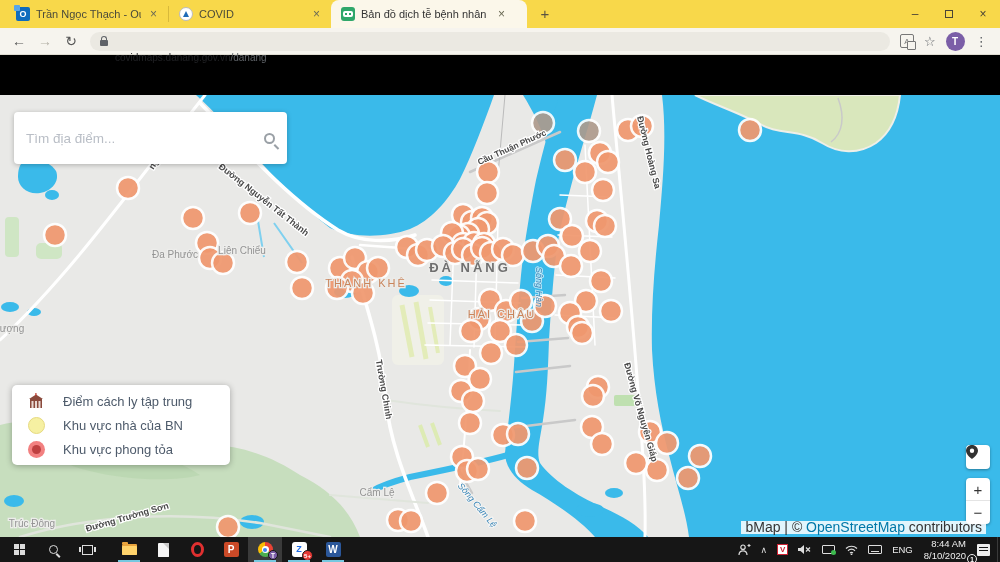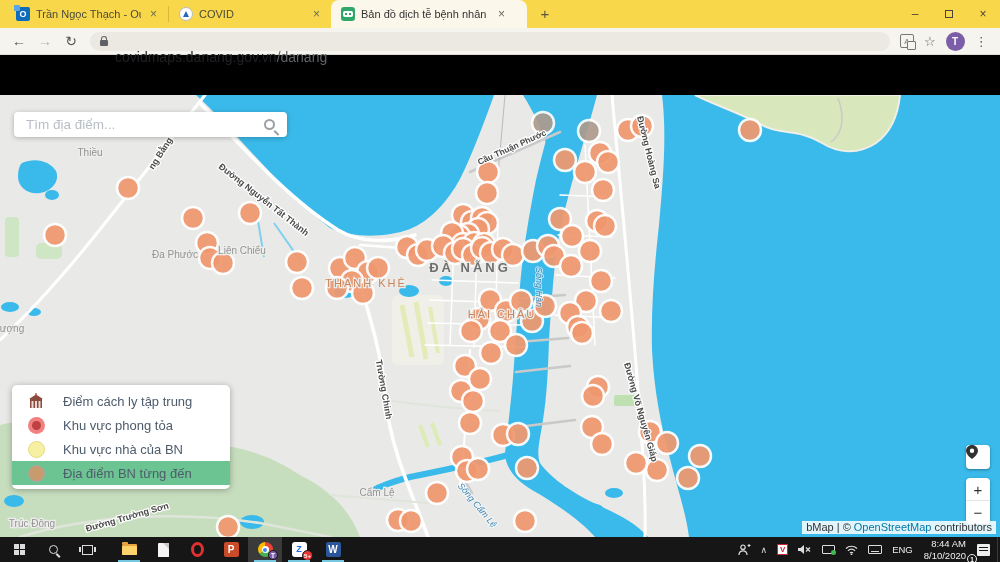--- a/index.html
+++ b/index.html
@@ -28,21 +28,21 @@
   .fav-busmap:before{content:"";position:absolute;left:2px;top:4px;width:10px;height:6px;background:#fff;border-radius:2px;}
   .fav-busmap:after{content:"";position:absolute;left:4px;top:6px;width:2px;height:2px;background:#2FA76A;box-shadow:4px 0 #2FA76A;}
 
   
   .toolbar{position:absolute;top:28px;left:0;right:0;height:27px;background:#F6F4EE;display:flex;align-items:center;border-bottom:1px solid #e0ddd2;}
   .navbtn{width:26px;text-align:center;font-size:14px;color:#555;cursor:pointer;}
   .navbtn.dis{color:#b5b2a8;}
   .omnibox{flex:0 0 auto;width:800px;height:19px;background:#EBE9E2;border-radius:10px;margin-left:6px;display:flex;align-items:center;padding:0 10px;gap:7px;}
   .lock{width:8px;height:6px;background:#5F6368;border-radius:1px;position:relative;margin-top:3px;}
   .lock:before{content:"";position:absolute;left:1px;top:-4px;width:4px;height:4px;border:1.5px solid #5F6368;border-bottom:none;border-radius:3px 3px 0 0;}
-  .url{font-size:14px;color:#202124;margin-top:32px;}
+  .url{font-size:10px;color:#202124;margin-top:32px;}
   .url .path{color:#5F6368;}
   .tb-icons{display:flex;align-items:center;gap:10px;margin-left:10px;}
   .tr-icon{width:14px;height:14px;border:1px solid #777;border-radius:2px;position:relative;font-size:8px;color:#777;text-align:center;line-height:13px;}
   .tr-icon:after{content:"";position:absolute;right:-3px;bottom:-3px;width:7px;height:7px;background:#F6F4EE;border:1px solid #777;border-radius:1px;}
   .star{font-size:13px;color:#5F6368;}
   .avatar{width:19px;height:19px;border-radius:50%;background:#7B5EA7;color:#fff;font-size:10px;font-weight:bold;display:flex;align-items:center;justify-content:center;}
   .dots{font-size:13px;color:#5F6368;letter-spacing:0;}
 
   
   .appheader{position:absolute;top:55px;left:0;right:0;height:40px;background:#2FA76A;display:flex;align-items:center;padding:0 14px;}
@@ -64,42 +64,42 @@
   .ml{text-anchor:middle;}
   .ml-city{font-size:13px;fill:#6f6f6f;font-weight:bold;letter-spacing:3px;paint-order:stroke;stroke:#ECECEA;stroke-width:3px;}
   .ml-district{font-size:11px;fill:#C9855C;letter-spacing:2px;paint-order:stroke;stroke:#ECECEA;stroke-width:2.5px;}
   .ml-place{font-size:10px;fill:#949494;paint-order:stroke;stroke:#EDEDEB;stroke-width:2.5px;}
   .ml-road{font-size:9px;fill:#4a4a4a;font-weight:bold;paint-order:stroke;stroke:#fff;stroke-width:2.5px;}
   .ml-bridge{font-size:8.5px;fill:#4a4a4a;font-weight:bold;paint-order:stroke;stroke:#fff;stroke-width:2.5px;}
   .ml-water{font-size:9px;fill:#3E88B8;font-style:italic;paint-order:stroke;stroke:rgba(255,255,255,.6);stroke-width:2px;}
   .mk-v{fill:#F0986F;stroke:#fff;stroke-width:2.5;opacity:.93;}
   .mk-o{fill:#AE9A8C;stroke:#fff;stroke-width:2.5;opacity:.9;}
 
-  .searchbox{position:absolute;left:14px;top:17px;width:273px;height:25px;background:#fff;border-radius:4px;box-shadow:0 1px 5px rgba(0,0,0,.25);display:flex;align-items:center;padding:0 12px;}
+  .searchbox{position:absolute;left:14px;top:17px;width:273px;height:52px;background:#fff;border-radius:4px;box-shadow:0 1px 5px rgba(0,0,0,.25);display:flex;align-items:center;padding:0 12px;}
   .searchbox .ph{flex:1;font-size:13.5px;color:#B9BEC6;}
   .mag{width:11px;height:11px;border:2px solid #9AA0A6;border-radius:50%;position:relative;}
   .mag:after{content:"";position:absolute;left:9px;top:9px;width:6px;height:2px;background:#9AA0A6;transform:rotate(45deg);transform-origin:0 0;}
 
   .legend{position:absolute;left:12px;top:290px;width:218px;background:#fff;border-radius:5px;box-shadow:0 1px 6px rgba(0,0,0,.3);padding:4px 0;font-size:13px;color:#4E5B6B;overflow:hidden;}
   .lrow{display:flex;align-items:center;gap:18px;height:24px;padding:0 16px;cursor:pointer;}
   .lrow.sel{background:#6CC493;}
   .lic{width:17px;height:17px;border-radius:50%;flex:0 0 auto;position:relative;}
   .lic-red{background:#F28080;}
   .lic-red:before{content:"";position:absolute;left:4px;top:4px;width:9px;height:9px;border-radius:50%;background:#BE4040;}
   .lic-yellow{background:#F6F0A2;border:1px solid #E6DA80;}
   .lic-tan{background:#C89B6F;border:1px solid #A9A9A9;}
   .lic-split{background:linear-gradient(90deg,#8FE0A8 50%,#F5A173 50%);}
   .lic-building{border-radius:0;}
 
   .mapctl{position:absolute;right:10px;display:flex;flex-direction:column;align-items:center;}
   .locate{top:350px;width:24px;height:24px;background:#fff;border-radius:4px;box-shadow:0 1px 3px rgba(0,0,0,.35);display:flex;align-items:center;justify-content:center;cursor:pointer;}
   .zoomctl{top:383px;width:24px;height:46px;background:#fff;border-radius:4px;box-shadow:0 1px 3px rgba(0,0,0,.35);}
   .zbtn{width:24px;height:23px;display:flex;align-items:center;justify-content:center;font-size:15px;color:#333;cursor:pointer;}
   .zbtn.zin{border-bottom:1px solid #e4e4e4;}
-  .attrib{position:absolute;right:4px;bottom:3px;height:13px;background:rgba(255,255,255,.85);font-size:11px;color:#333;padding:0 4px;line-height:13px;white-space:nowrap;}
+  .attrib{position:absolute;right:14px;bottom:3px;height:13px;background:rgba(255,255,255,.85);font-size:14px;color:#333;padding:0 4px;line-height:13px;white-space:nowrap;}
   .attrib .oslink{color:#0078A8;}
 
   
   .taskbar{position:absolute;bottom:0;left:0;right:0;height:25px;background:#161616;display:flex;align-items:center;}
   .tbslot{width:34px;height:25px;display:flex;align-items:center;justify-content:center;position:relative;cursor:pointer;}
   .tbslot.run:after{content:"";position:absolute;bottom:0;left:6px;right:6px;height:2px;background:#76C8E0;}
   .tbslot.focus{background:#3a3a3a;}
   .win-start{display:grid;grid-template-columns:5px 5px;grid-template-rows:5px 5px;gap:1px;}
   .win-start i{background:#dcdcdc;}
   .tb-search{width:9px;height:9px;border:1.6px solid #ddd;border-radius:50%;position:relative;}
@@ -384,30 +384,26 @@
                 <rect x="7.3" y="0" width="1.2" height="3" fill="#C0392B"></rect>
                 <rect x="2" y="6" width="12" height="9" fill="#8A4A3C"></rect>
                 <rect x="3.5" y="8" width="2" height="7" fill="#E8D8D2"></rect>
                 <rect x="7" y="8" width="2" height="7" fill="#E8D8D2"></rect>
                 <rect x="10.5" y="8" width="2" height="7" fill="#E8D8D2"></rect>
               </svg>
             </span>
             <span>Điểm cách ly tập trung</span>
           </div>
           <div class="lrow">
-            <span class="lic lic-red"></span>
-            <span>Khu vực phong tỏa</span>
-          </div>
-          <div class="lrow">
             <span class="lic lic-yellow"></span>
             <span>Khu vực nhà của BN</span>
           </div>
-          <div class="lrow sel">
-            <span class="lic lic-tan"></span>
-            <span>Địa điểm BN từng đến</span>
+          <div class="lrow">
+            <span class="lic lic-red"></span>
+            <span>Khu vực phong tỏa</span>
           </div>
         </div>
     </div>
 
     <div class="mapctl locate" style="position: absolute; right: 10px; top: 350px;">
       <svg width="12" height="14" viewBox="0 0 12 14">
           <path d="M6,0 C9.3,0 12,2.6 12,5.8 C12,10 6,14 6,14 C6,14 0,10 0,5.8 C0,2.6 2.7,0 6,0 Z M6,3.6 A2.2,2.2 0 1,0 6,8 A2.2,2.2 0 1,0 6,3.6 Z" fill="#333"></path>
         </svg>
     </div>
     <div class="mapctl zoomctl" style="position: absolute; right: 10px; top: 383px;">

